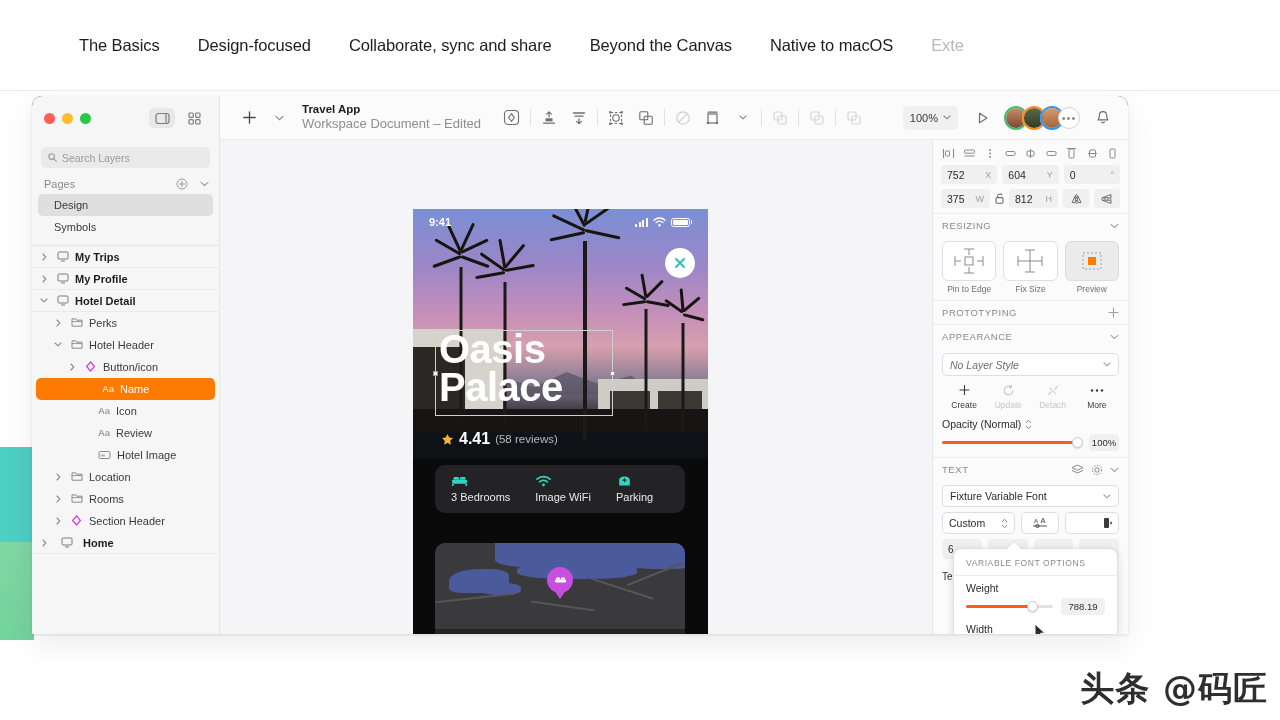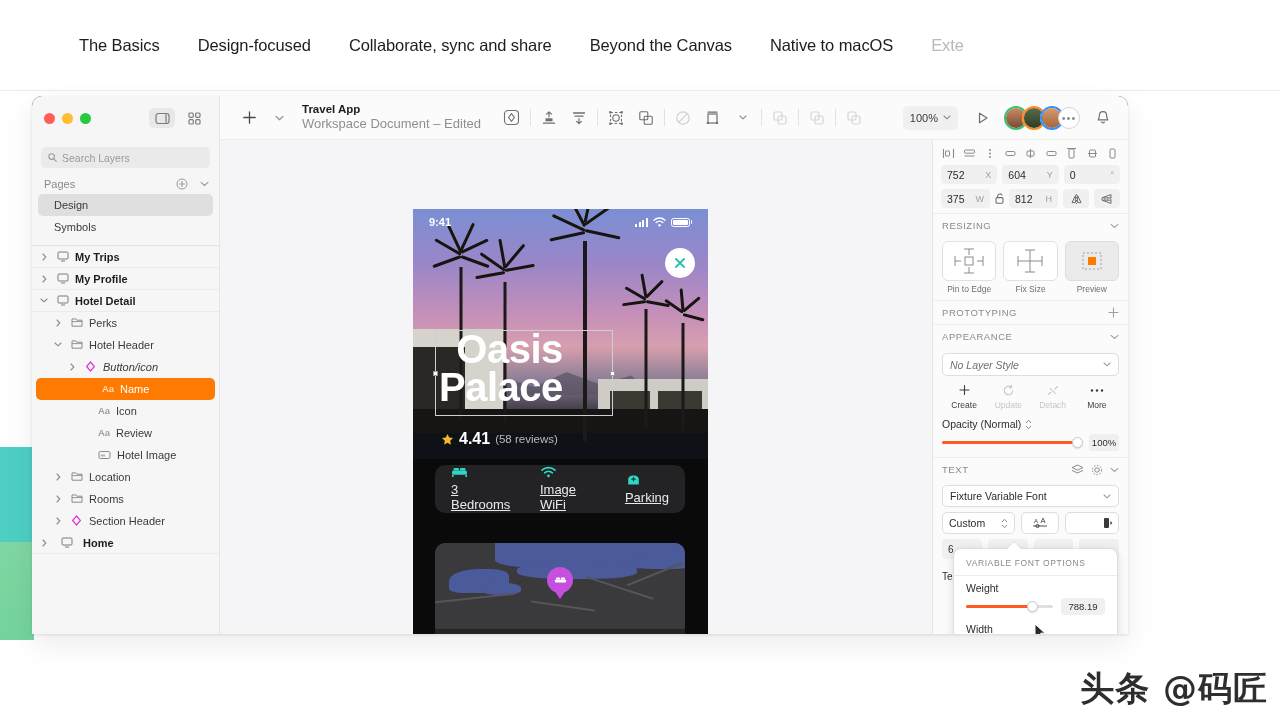--- a/index.html
+++ b/index.html
@@ -168,37 +168,37 @@
   .batt-cap { width: 1.5px; height: 4px; background: #fff; border-radius: 0 1px 1px 0; margin-left: 1px; }
 
   .close-fab {
     position: absolute; right: 13px; top: 39px; width: 30px; height: 30px; border-radius: 50%;
     background: #fff; display: flex; align-items: center; justify-content: center; z-index: 7;
   }
 
   .hero-title {
     position: absolute; left: 26px; top: 121px; z-index: 6;
     color: #fff; font-weight: 800; font-size: 40px; line-height: 0.95;
-    letter-spacing: -0.5px; font-stretch: expanded; text-align: right;
+    letter-spacing: -0.5px; font-stretch: expanded;
   }
   .sel-box { position: absolute; left: 22px; top: 121px; width: 178px; height: 86px; border: 1px solid #cfcfd2; z-index: 8; }
   .handle { position: absolute; width: 5px; height: 5px; background: #fff; border: .5px solid #9a9a9e; }
   .h-wl { left: -3px; top: 50%; margin-top: -2.5px; }
   .h-wr { right: -3px; top: 50%; margin-top: -2.5px; }
 
   .rating { position: absolute; left: 28px; top: 221px; display: flex; align-items: center; gap: 5px; z-index: 6; }
   .rating .score { color: #fff; font-size: 16px; font-weight: 700; }
   .rating .revs { color: #b9b9bd; font-size: 11.5px; }
 
   .card {
     position: absolute; left: 22px; width: 250px; background: #232325; border-radius: 10px;
   }
   .amen { top: 256px; height: 48px; display: flex; align-items: center; padding: 0 16px; gap: 25px; }
   .amen-item { display: flex; flex-direction: column; align-items: flex-start; gap: 4px; }
-  .amen-item .lab { color: #e9e9ea; font-size: 13px; text-decoration: underline; }
+  .amen-item .lab { color: #e9e9ea; font-size: 11px; }
 
   .mapcard { top: 334px; height: 136px; overflow: hidden; background: #232325; }
   .mapimg { position: relative; height: 86px; background: #3a3a3d; overflow: hidden; }
   .water { position: absolute; background: #4a5a9a; }
   .road { position: absolute; background: #55555a; height: 1.5px; }
   .pin {
     position: absolute; left: 50%; top: 24px; transform: translateX(-50%);
     width: 26px; height: 26px; border-radius: 50%; background: #c64fe0;
     display: flex; align-items: center; justify-content: center;
   }
@@ -588,21 +588,21 @@
                 </svg>
               </span>
               <span style="width: 15px; display: flex; align-items: center; justify-content: center;">
                 <svg width="12" height="11" viewBox="0 0 12 11">
                   <path d="M1 3.2V9.2h10V3.2H5.8L4.8 1.9H1z" fill="none" stroke="#8a8a8e" stroke-width="1" stroke-linejoin="round"></path>
                   <path d="M1 4.6h10" stroke="#8a8a8e" stroke-width=".9"></path>
                 </svg>
               </span>
               <span class="lbl">Hotel Header</span>
             </div>
-            <div class="layer" style="padding-left: 34px; font-style: italic;">
+            <div class="layer" style="padding-left: 34px;">
               <span class="caret">
                 <svg width="5" height="8" viewBox="0 0 5 8">
                   <path d="M1 1 3.8 4 1 7" fill="none" stroke="currentColor" stroke-width="1.1" stroke-linecap="round"></path>
                 </svg>
               </span>
               <span style="width: 15px; display: flex; align-items: center; justify-content: center;">
                 <svg width="11" height="11" viewBox="0 0 11 11">
                   <path d="M5.5 1 9.4 5.5 5.5 10 1.6 5.5z" fill="none" stroke="#d838d8" stroke-width="1.2"></path>
                 </svg>
               </span>

